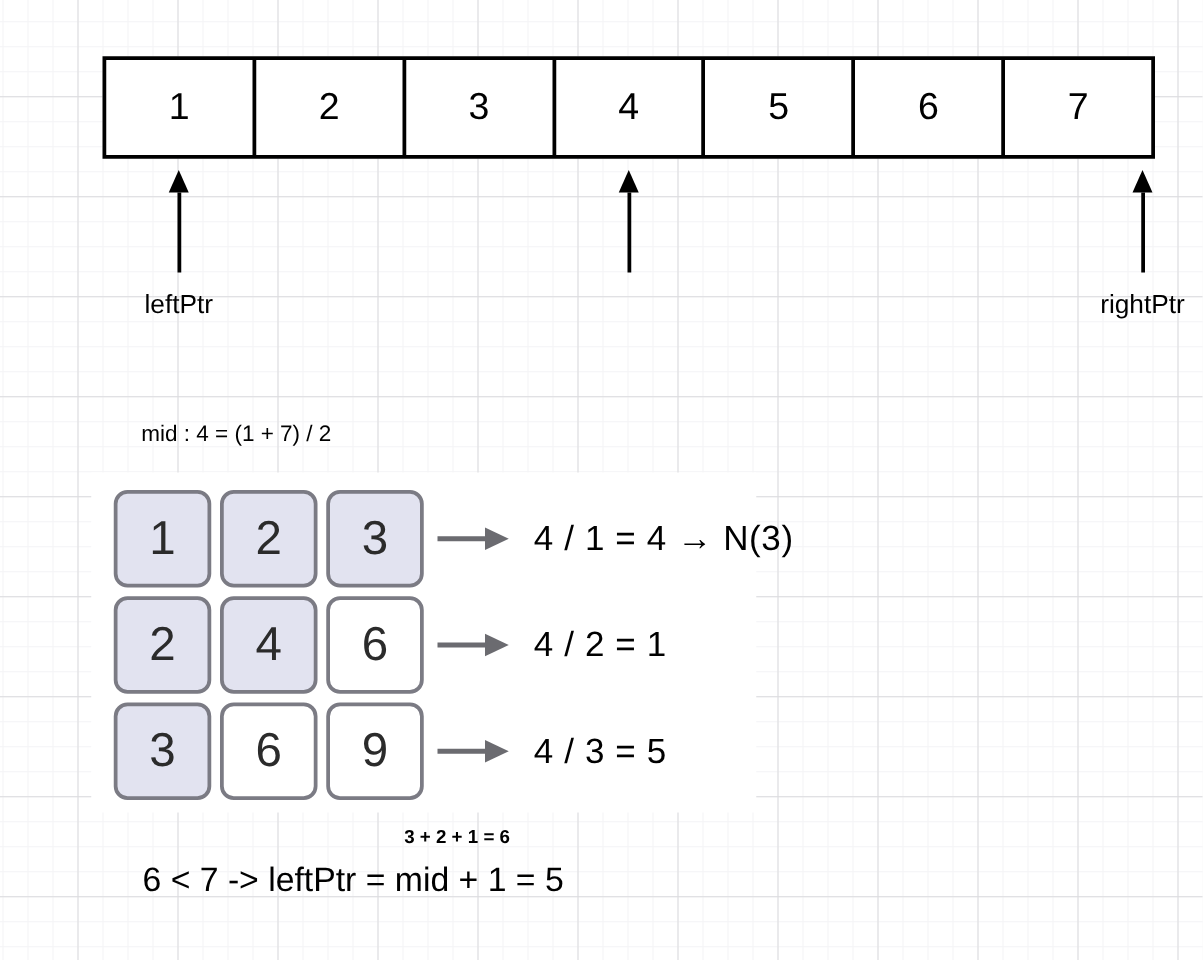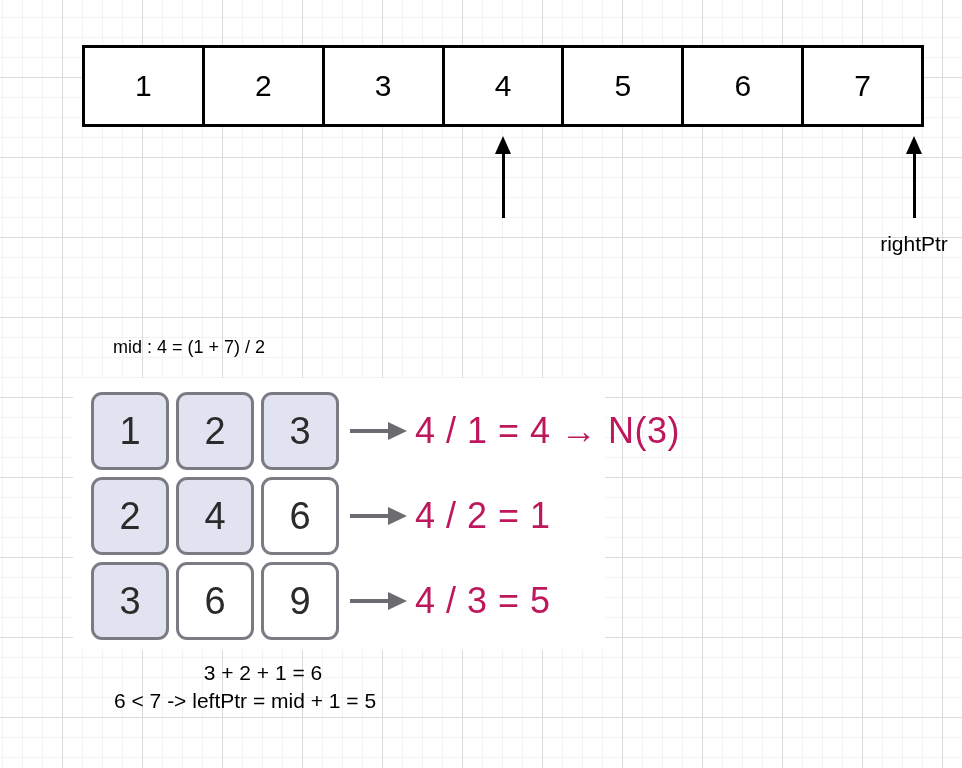--- a/index.html
+++ b/index.html
@@ -62,27 +62,27 @@
 
   
   .mid-formula {
     position: absolute;
     left: 113px; top: 337px;
     font-size: 18px; color: #000000;
   }
   .sum-line {
     position: absolute;
     left: 118px; top: 661px; width: 290px;
-    text-align: center;
-    font-size: 21px; color: #000000;
+    text-align: right;
+    font-size: 15px; color: #000000; font-weight: bold;
   }
   .conclusion-line {
     position: absolute;
     left: 114px; top: 689px;
-    font-size: 21px; color: #000000;
+    font-size: 27px; color: #000000;
   }
 
   
   .panel {
     position: absolute;
     left: 73px; top: 378px;
     width: 532px; height: 272px;
     background: #ffffff;
   }
   .panel-row {
@@ -107,41 +107,48 @@
   .cell.shaded { background: #e2e3f0; }
   .h-arrow { display: flex; align-items: center; margin-left: 4px; }
   .h-arrow .h-stem { width: 38px; height: 4px; background: #6b6b70; }
   .h-arrow .h-head {
     width: 0; height: 0;
     border-top: 9px solid transparent;
     border-bottom: 9px solid transparent;
     border-left: 19px solid #6b6b70;
   }
   .equation {
-    margin-left: 8px;
-    font-size: 36px; color: #be185d;
+    margin-left: 20px;
+    font-size: 28px; color: #000000;
     letter-spacing: 0.5px;
     white-space: nowrap;
   }
 </style>
 </head>
 <body>
 
 <div id="canvas">
 
   <div class="array">
     <div class="array-cell">1</div>
     <div class="array-cell">2</div>
     <div class="array-cell">3</div>
     <div class="array-cell">4</div>
     <div class="array-cell">5</div>
     <div class="array-cell">6</div>
     <div class="array-cell">7</div>
   </div>
 
+  <div class="pointer" style="left:73px">
+    <div class="v-arrow">
+      <span class="head"></span>
+        <span class="stem"></span>
+    </div>
+    <div class="pointer-label">leftPtr</div>
+  </div>
 
   <div class="pointer" style="left:433px">
     <div class="v-arrow">
       <span class="head"></span>
         <span class="stem"></span>
     </div>
   </div>
 
   <div class="pointer" style="left:844px">
     <div class="v-arrow">

